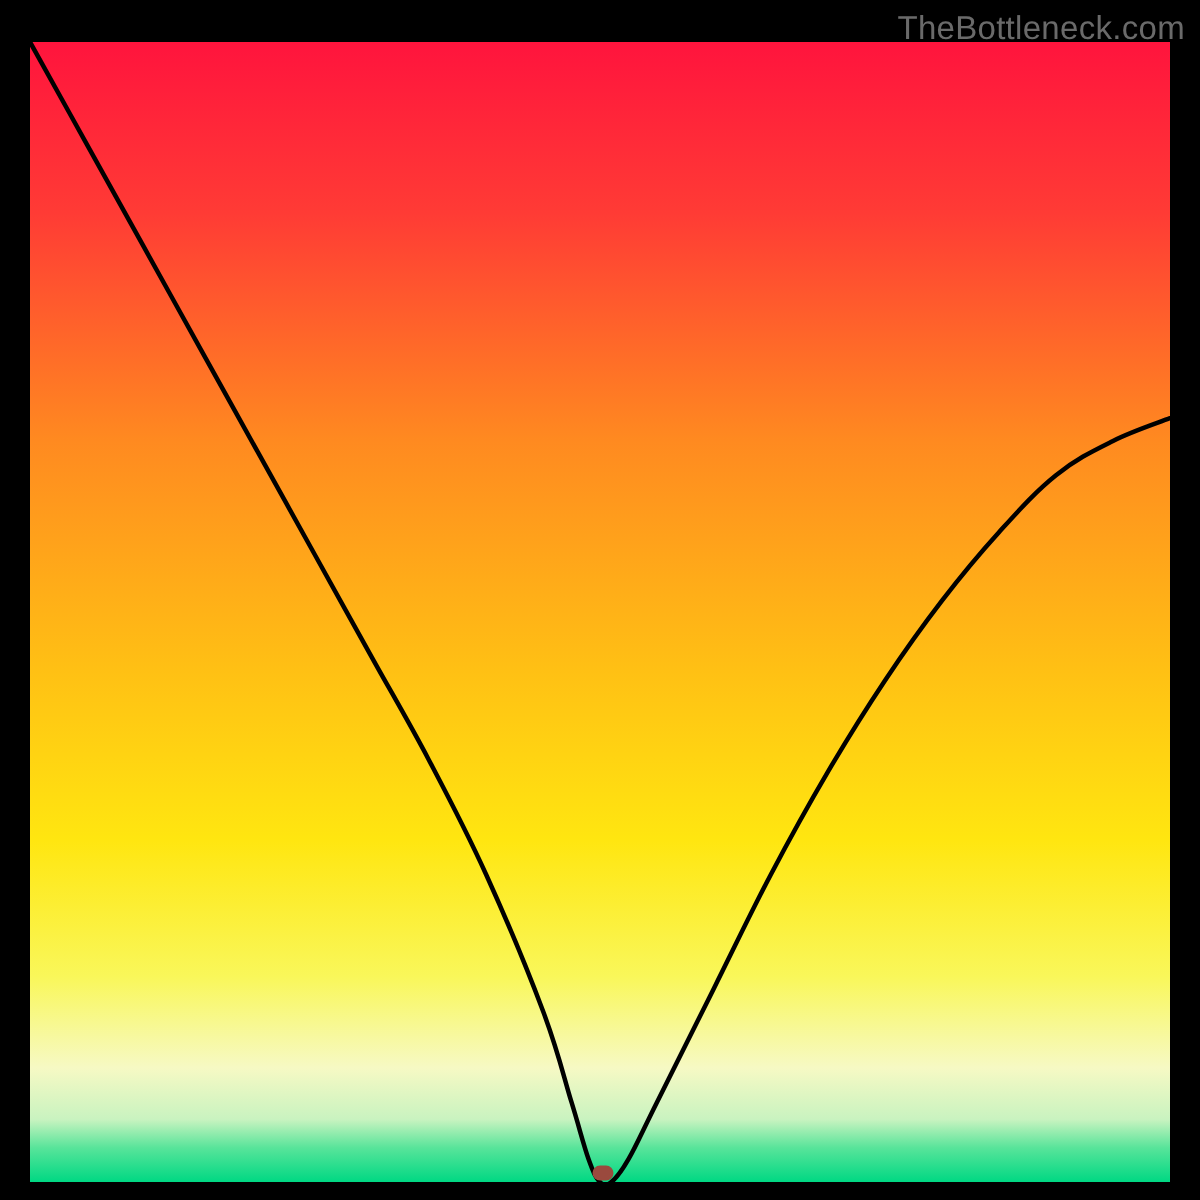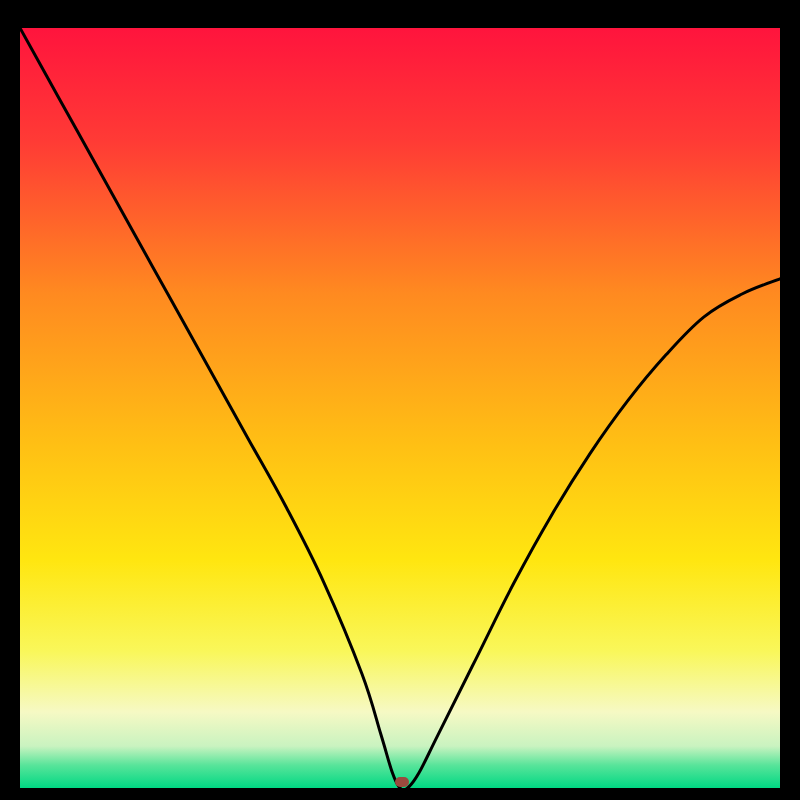--- a/index.html
+++ b/index.html
@@ -48,20 +48,21 @@
     background: #9a4a3e;
     transform: translate(-50%, -50%);
     z-index: 4;
   }
 </style>
 </head>
 <body>
 
 <div class="frame">
 
+  <div class="watermark">TheBottleneck.com</div>
 
   <div class="plot-area">
     <svg viewBox="0 0 760 760" preserveAspectRatio="none">
       <defs>
         <linearGradient id="bg-grad" x1="0" y1="0" x2="0" y2="1">
             <stop offset="0%" stop-color="#ff143d"></stop>
             <stop offset="15%" stop-color="#ff3b35"></stop>
             <stop offset="35%" stop-color="#ff8a20"></stop>
             <stop offset="55.00000000000001%" stop-color="#ffc014"></stop>
             <stop offset="70%" stop-color="#ffe610"></stop>

